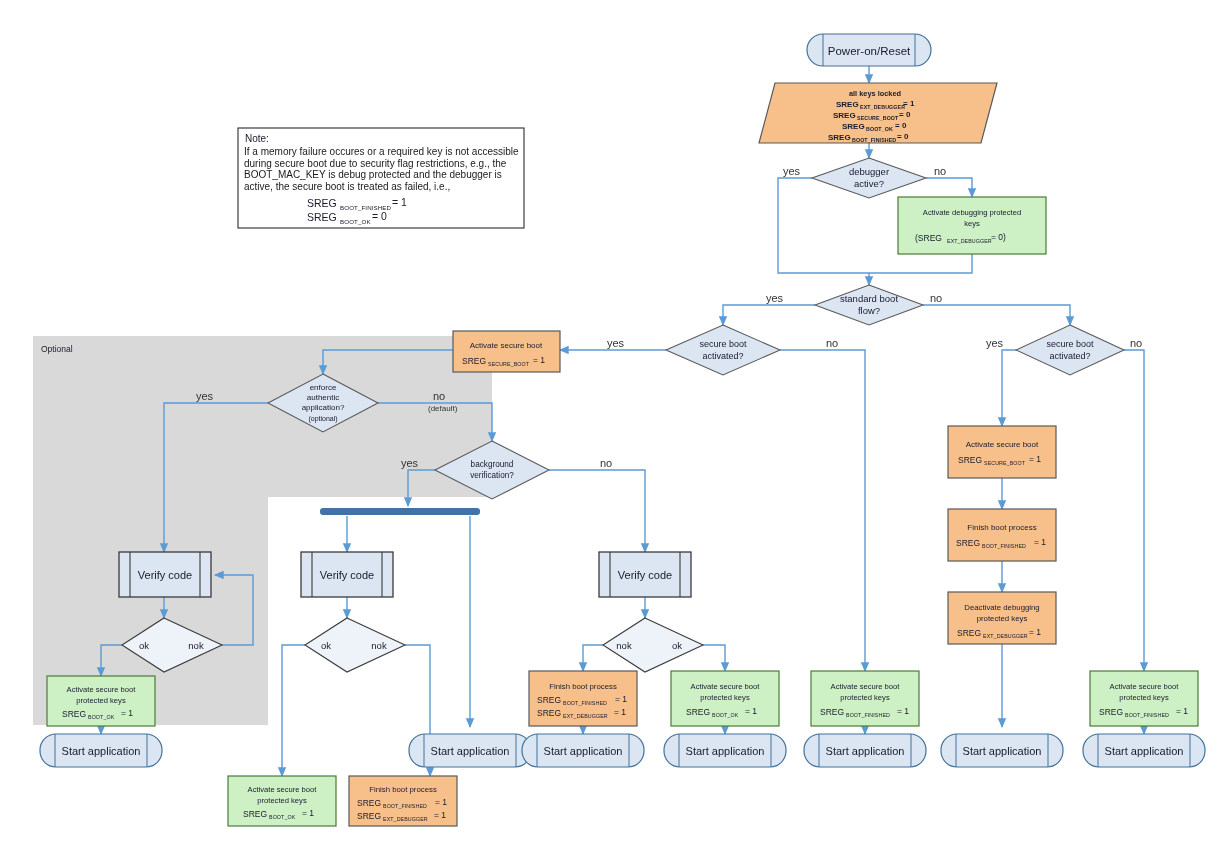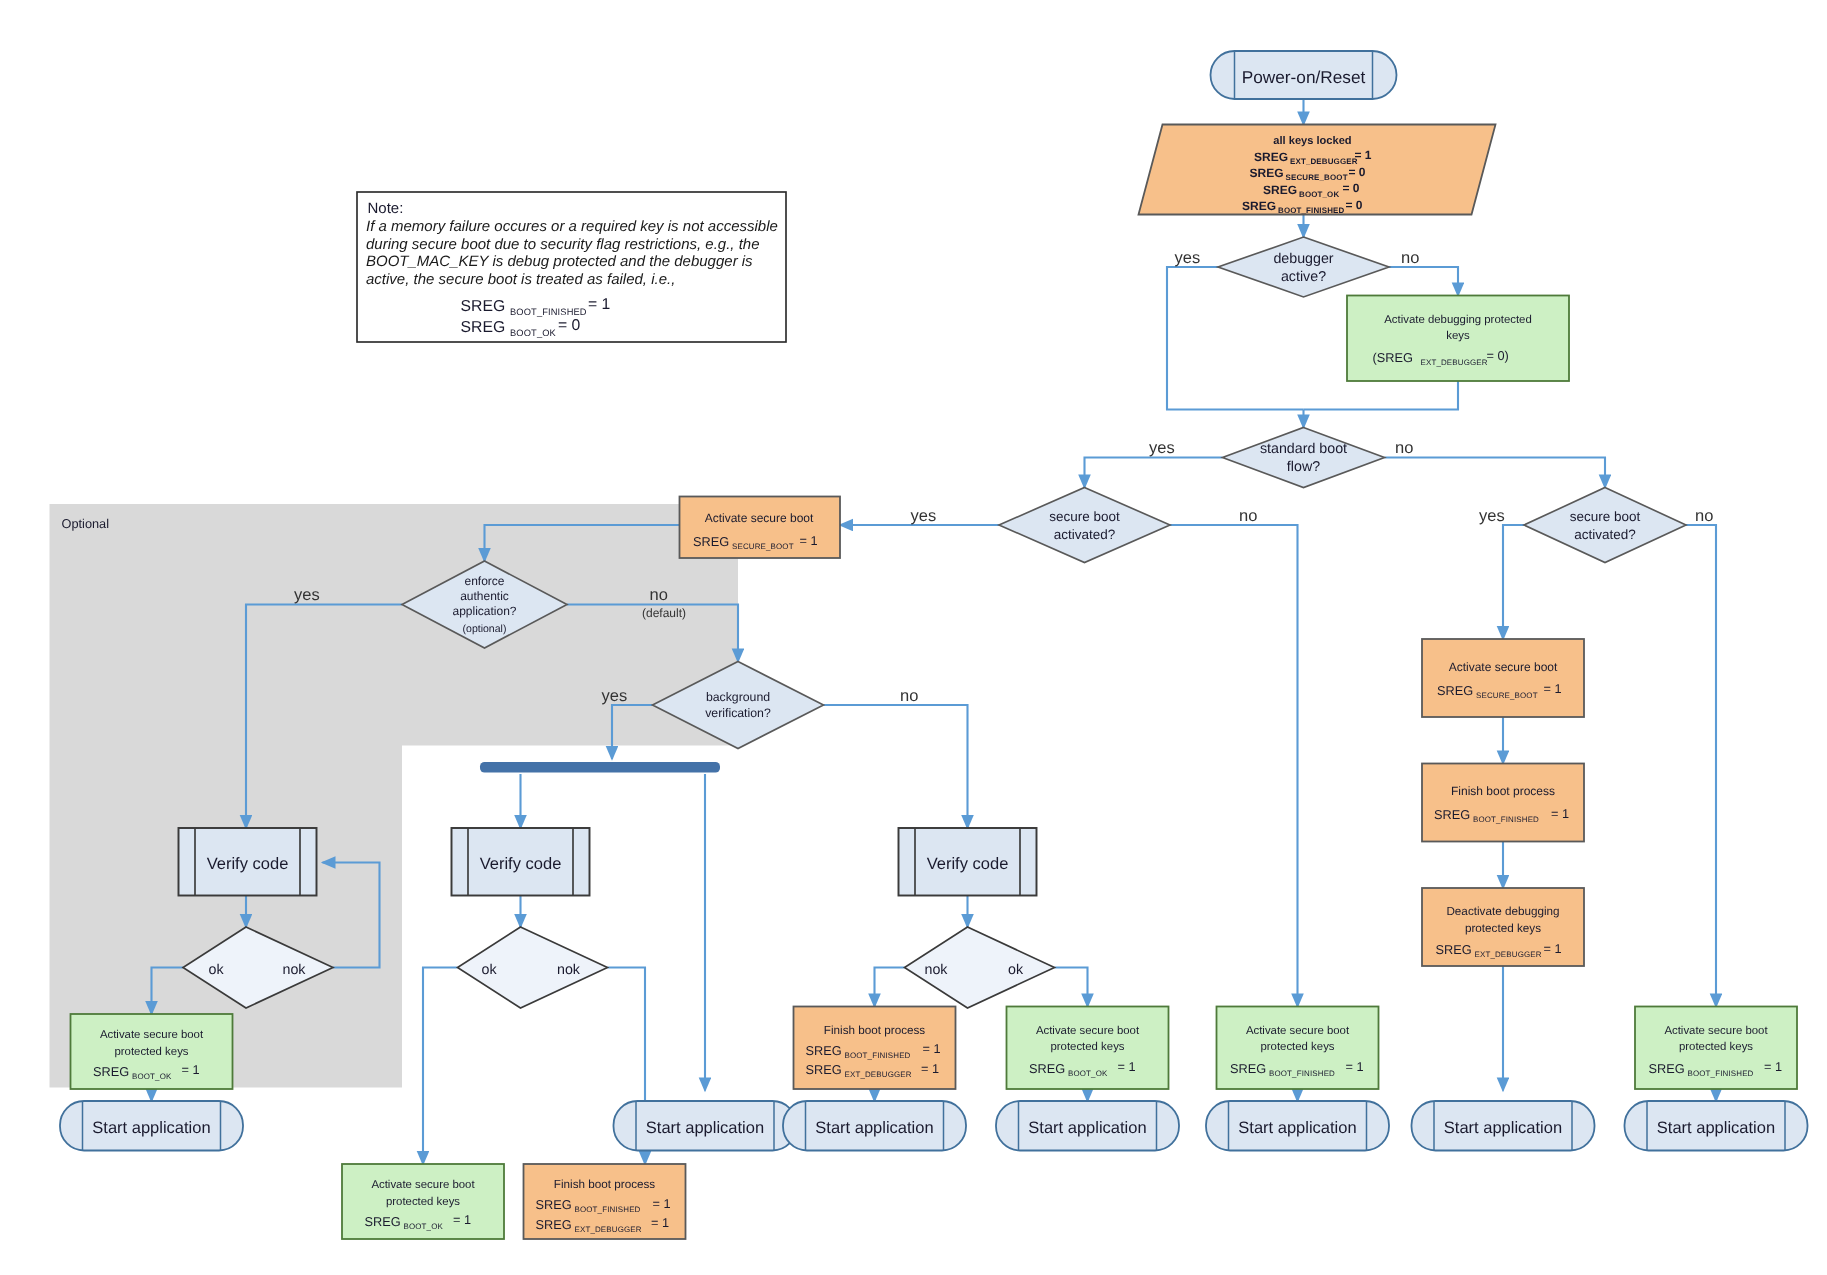--- a/index.html
+++ b/index.html
@@ -96,21 +96,21 @@
     <path d="M1002,644 L1002,727" marker-end="url(#arr)"></path>
 
     <path d="M1124,350 L1144,350 L1144,671" marker-end="url(#arr)"></path>
     <path d="M1144,726 L1144,734" marker-end="url(#arr)"></path>
   </g>
 
   <g>
     <rect x="238" y="128" width="286" height="100" fill="#ffffff" stroke="#2b2b2b" stroke-width="1.1"></rect>
     <text x="245" y="142" class="nodeText" style="font-size:10px">Note:</text>
     <foreignObject x="244" y="146" width="276" height="56">
-      <div xmlns="http://www.w3.org/1999/xhtml" style="font-family:'Liberation Sans',sans-serif;font-size:10px;line-height:11.6px;color:#1a1a1a;font-style:italic;">If a memory failure occures or a required key is not accessible during secure boot due to security flag restrictions, e.g., the BOOT_MAC_KEY is debug protected and the debugger is active, the secure boot is treated as failed, i.e.,</div>
+      <div xmlns="http://www.w3.org/1999/xhtml" style="font-family:'Liberation Sans',sans-serif;font-size:10px;line-height:11.6px;color:#1a1a1a;">If a memory failure occures or a required key is not accessible during secure boot due to security flag restrictions, e.g., the BOOT_MAC_KEY is debug protected and the debugger is active, the secure boot is treated as failed, i.e.,</div>
     </foreignObject>
     <g>
       <text x="307" y="207" class="nodeText" style="font-size:10.5px"><tspan>SREG</tspan></text>
       <text x="340" y="210" class="nodeText sub" style="font-size:6.2px"><tspan>BOOT_FINISHED</tspan></text>
       <text x="392" y="206" class="nodeText" style="font-size:10.5px"><tspan>= 1</tspan></text>
     </g>
     <g>
       <text x="307" y="221" class="nodeText" style="font-size:10.5px"><tspan>SREG</tspan></text>
       <text x="340" y="224" class="nodeText sub" style="font-size:6.2px"><tspan>BOOT_OK</tspan></text>
       <text x="372" y="220" class="nodeText" style="font-size:10.5px"><tspan>= 0</tspan></text>

